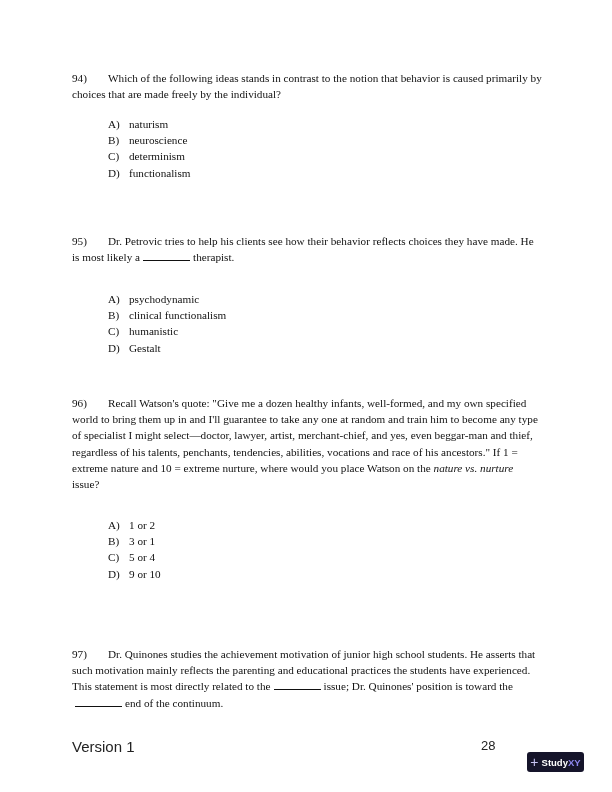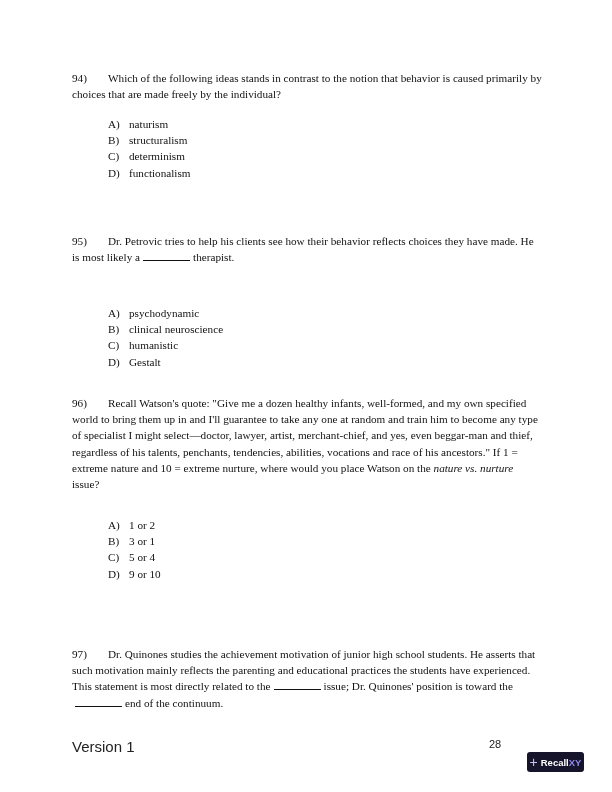--- a/index.html
+++ b/index.html
@@ -6,47 +6,47 @@
     body { width: 612px; height: 792px; position: relative; overflow: hidden;
       font-family: "Liberation Serif", "DejaVu Serif", serif; color: #111; }
     .q { position: absolute; left: 72px; width: 470px; font-size: 11.2px; line-height: 16.2px; }
     .q .stem { margin: 0; }
     .q .num { font-weight: normal; display: inline-block; width: 36px; }
     .opts { position: absolute; left: 108px; font-size: 11.2px; line-height: 16.2px; margin: 0; padding: 0; list-style: none; }
     .opts li { white-space: nowrap; }
     .opts .letter { display: inline-block; width: 21px; }
     .blank { display: inline-block; width: 47px; border-bottom: 1px solid #111; height: 10px; vertical-align: baseline; margin: 0 3px; }
     .footer-left { position: absolute; left: 72px; top: 738px; font-family: "Liberation Sans", "DejaVu Sans", sans-serif; font-size: 15px; color: #222; }
-    .footer-right { position: absolute; left: 481px; top: 738px; font-family: "Liberation Sans", "DejaVu Sans", sans-serif; font-size: 11px; color: #222; margin-left: 8px; }
+    .footer-right { position: absolute; left: 481px; top: 738px; font-family: "Liberation Sans", "DejaVu Sans", sans-serif; font-size: 13px; color: #222; }
     .badge { position: absolute; left: 527px; top: 752px; width: 57px; height: 20px; background: #15142a; border-radius: 3px;
       display: flex; align-items: center; justify-content: center; gap: 3px;
       font-family: "Liberation Sans", "DejaVu Sans", sans-serif; font-weight: bold; font-size: 9.5px; color: #fff; }
     .badge .plus { color: #c9c6f4; font-weight: normal; font-size: 14px; line-height: 14px; margin-top: -1px; }
     .badge .xy { color: #8f88f0; }
     i.em { font-style: italic; }
   </style>
 </head>
 <body>
 
 <div class="q" style="top:70px;">
   <p class="stem"><span class="num">94)</span><span>Which of the following ideas stands in contrast to the notion that behavior is caused primarily by choices that are made freely by the individual?</span></p>
 </div>
 <ul class="opts" style="top:116px;">
   <li><span class="letter">A)</span><span>naturism</span></li>
-  <li><span class="letter">B)</span><span>structuralism</span></li>
+  <li><span class="letter">B)</span><span>neuroscience</span></li>
   <li><span class="letter">C)</span><span>determinism</span></li>
   <li><span class="letter">D)</span><span>functionalism</span></li>
 </ul>
 
 <div class="q" style="top:233px;">
   <p class="stem"><span class="num">95)</span><span>Dr. Petrovic tries to help his clients see how their behavior reflects choices they have made. He is most likely a</span><span class="blank"></span><span>therapist.</span></p>
 </div>
-<ul class="opts" style="top:305px;">
+<ul class="opts" style="top:291px;">
   <li><span class="letter">A)</span><span>psychodynamic</span></li>
-  <li><span class="letter">B)</span><span>clinical neuroscience</span></li>
+  <li><span class="letter">B)</span><span>clinical functionalism</span></li>
   <li><span class="letter">C)</span><span>humanistic</span></li>
   <li><span class="letter">D)</span><span>Gestalt</span></li>
 </ul>
 
 <div class="q" style="top:395px;">
   <p class="stem"><span class="num">96)</span><span>Recall Watson's quote: "Give me a dozen healthy infants, well-formed, and my own specified world to bring them up in and I'll guarantee to take any one at random and train him to become any type of specialist I might select—doctor, lawyer, artist, merchant-chief, and yes, even beggar-man and thief, regardless of his talents, penchants, tendencies, abilities, vocations and race of his ancestors." If 1 = extreme nature and 10 = extreme nurture, where would you place Watson on the </span><i class="em">nature vs. nurture</i><span> issue?</span></p>
 </div>
 <ul class="opts" style="top:517px;">
   <li><span class="letter">A)</span><span>1 or 2</span></li>
   <li><span class="letter">B)</span><span>3 or 1</span></li>
@@ -56,14 +56,14 @@
 
 <div class="q" style="top:646px;">
   <p class="stem"><span class="num">97)</span><span>Dr. Quinones studies the achievement motivation of junior high school students. He asserts that such motivation mainly reflects the parenting and educational practices the students have experienced. This statement is most directly related to the</span><span class="blank"></span><span>issue; Dr. Quinones' position is toward the</span><span class="blank"></span><span>end of the continuum.</span></p>
 </div>
 
 <div class="footer-left">Version 1</div>
 <div class="footer-right">28</div>
 
 <div class="badge">
   <span class="plus">+</span>
-  <span><span>Recall</span><span class="xy">XY</span></span>
+  <span><span>Study</span><span class="xy">XY</span></span>
 </div>
 
 </body></html>

